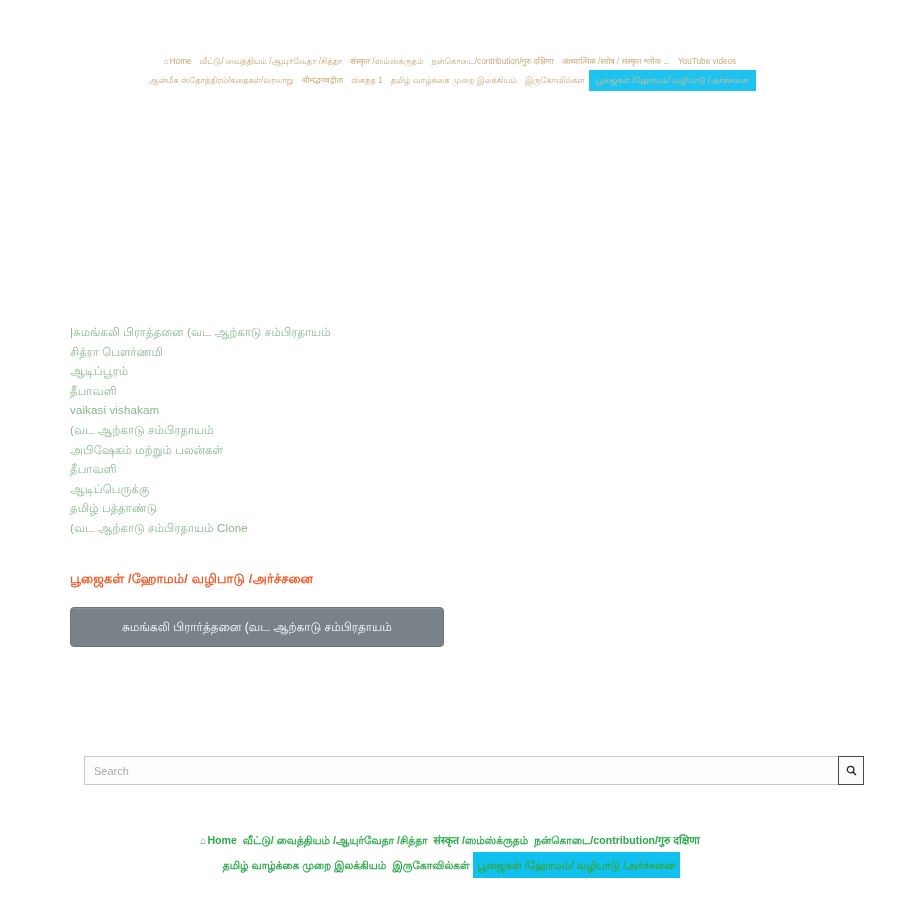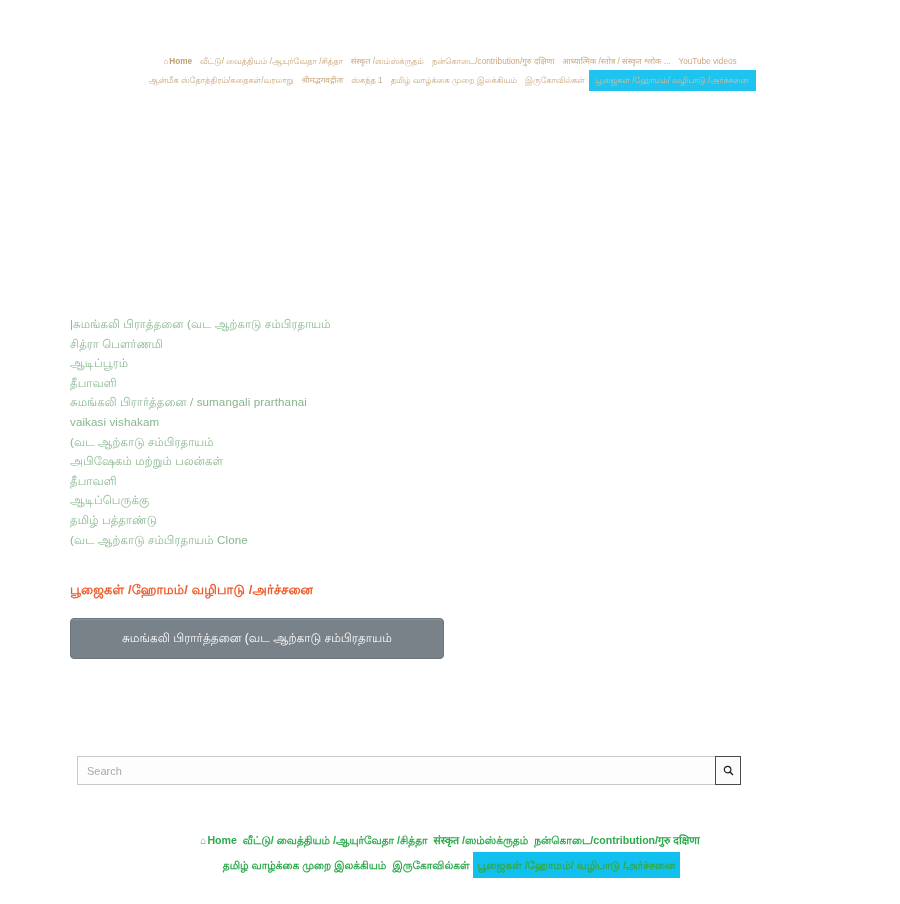--- a/index.html
+++ b/index.html
@@ -33,40 +33,39 @@
   .top-nav-row .nav-link {
     color: #c8a476;
     text-decoration: none;
     padding: 0 4px;
     display: inline-block;
     filter: blur(0.42px);
     opacity: 0.95;
   }
   .top-nav-row .nav-link.home-link {
     color: #b99a6b;
-    font-weight: bold;
   }
   .top-nav-row .nav-link.highlight {
     background: #12c0ef;
     color: #d8b98c;
     padding: 3px 7px;
     filter: blur(0.5px);
   }
   .home-glyph {
     display: inline-block;
     color: #bb9a66;
     font-size: 8px;
     margin-right: 1px;
   }
 
   
   .main {
     position: absolute;
     left: 70px;
-    top: 314px;
+    top: 322px;
     width: 760px;
   }
   .link-list {
     list-style: none;
     margin: 0;
     padding: 0;
   }
   .link-list li {
     margin: 0;
     padding: 0;
@@ -100,23 +99,23 @@
     font-size: 12px;
     text-align: center;
     text-decoration: none;
     line-height: 1.2;
     box-shadow: inset 0 1px 0 rgba(255,255,255,0.12);
   }
 
   
   .search-wrap {
     position: absolute;
-    left: 77px;
+    left: 84px;
     top: 756px;
-    width: 664px;
+    width: 780px;
     display: flex;
     align-items: stretch;
   }
   .search-input {
     flex: 1;
     box-sizing: border-box;
     height: 29px;
     border: 1px solid #c9c9c9;
     border-right: none;
     background: #fdfdfd;
@@ -178,21 +177,20 @@
   <div class="top-nav-row" id="top-row-1"><a href="#" class="nav-link home-link"><span class="home-glyph">⌂</span><span>Home</span></a><a href="#" class="nav-link"><span>வீட்டு/ வைத்தியம் /ஆயுர்வேதா /சித்தா</span></a><a href="#" class="nav-link"><span>संस्कृत /ஸம்ஸ்க்ருதம்</span></a><a href="#" class="nav-link"><span>நன்கொடை/contribution/गुरु दक्षिणा</span></a><a href="#" class="nav-link"><span>आध्यात्मिक /स्तोत्र / संस्कृत श्लोक ...</span></a><a href="#" class="nav-link"><span>YouTube videos</span></a></div>
   <div class="top-nav-row" id="top-row-2"><a href="#" class="nav-link"><span>ஆன்மீக ஸ்தோத்திரம்/கதைகள்/வரலாறு</span></a><a href="#" class="nav-link"><span>श्रीमद्भगवद्गीता</span></a><a href="#" class="nav-link"><span>ஸ்கந்த 1</span></a><a href="#" class="nav-link"><span>தமிழ் வாழ்க்கை முறை இலக்கியம்</span></a><a href="#" class="nav-link"><span>இருகோவில்கள்</span></a><a href="#" class="nav-link highlight"><span>பூஜைகள் /ஹோமம்/ வழிபாடு /அர்ச்சனை</span></a></div>
 </div>
 
 <div class="main">
   <ul class="link-list" id="link-list">
       <li><a href="#">|சுமங்கலி பிராத்தனை (வட ஆற்காடு சம்பிரதாயம்</a></li>
       <li><a href="#">சித்ரா பௌர்ணமி</a></li>
       <li><a href="#">ஆடிப்பூரம்</a></li>
       <li><a href="#">தீபாவளி</a></li>
-      <li><a href="#">சுமங்கலி பிரார்த்தனை / sumangali prarthanai</a></li>
       <li><a href="#">vaikasi vishakam</a></li>
       <li><a href="#">(வட ஆற்காடு சம்பிரதாயம்</a></li>
       <li><a href="#">அபிஷேகம் மற்றும் பலன்கள்</a></li>
       <li><a href="#">தீபாவளி</a></li>
       <li><a href="#">ஆடிப்பெருக்கு</a></li>
       <li><a href="#">தமிழ் பத்தாண்டு</a></li>
       <li><a href="#">(வட ஆற்காடு சம்பிரதாயம் Clone</a></li>
     </ul>
 
   <div class="section-heading">பூஜைகள் /ஹோமம்/ வழிபாடு /அர்ச்சனை</div>

